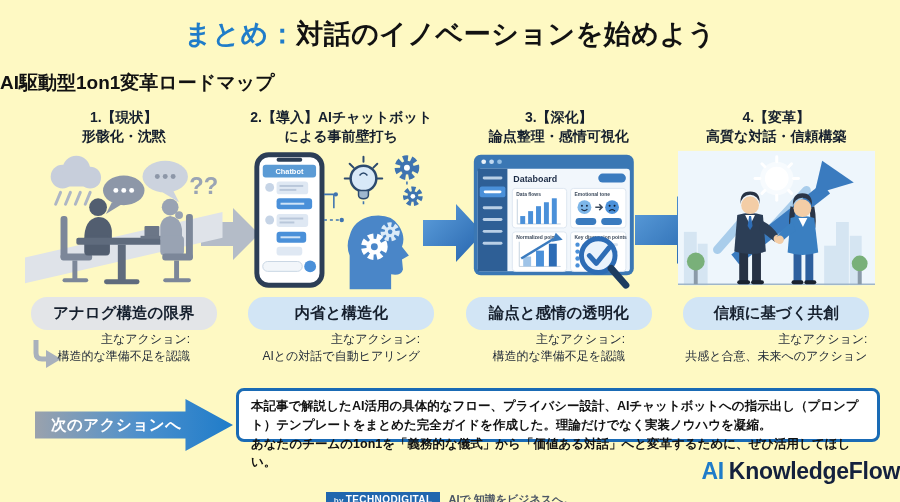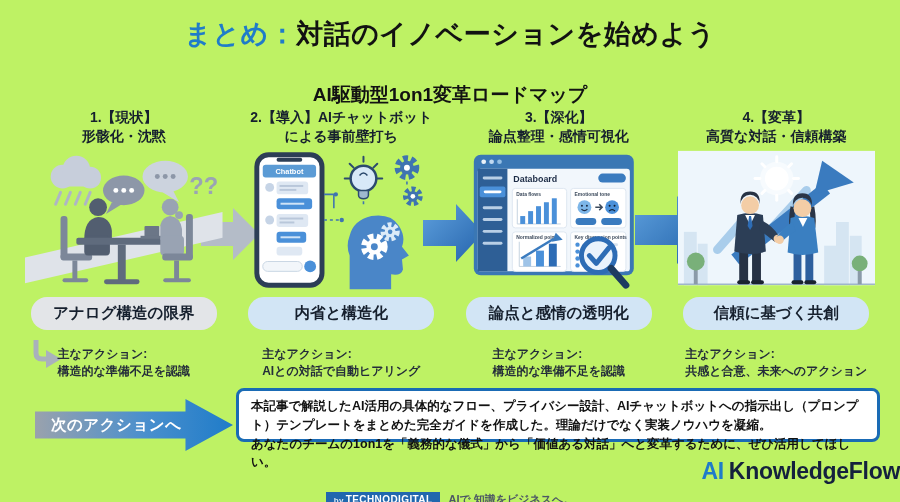--- a/index.html
+++ b/index.html
@@ -1,37 +1,37 @@
 <!DOCTYPE html>
 <html><head>
 <meta charset="utf-8">
 <style>
   * { margin:0; padding:0; box-sizing:border-box; }
   html,body { width:900px; height:502px; background:#fff; overflow:hidden;
     font-family:"Liberation Sans","DejaVu Sans",sans-serif; }
-  .canvas { position:relative; width:900px; height:502px; background:#bef264; }
+  .canvas { position:relative; width:900px; height:502px; background:#fef9c3; }
 
   
   .title { position:absolute; top:16px; left:0; width:100%; text-align:center;
     font-size:27px; font-weight:800; color:#121212; letter-spacing:.5px; }
   .title .hl { color:#1f7cc9; }
-  .subtitle { position:absolute; top:82px; left:0; width:100%; text-align:center;
+  .subtitle { position:absolute; top:70px; left:0; width:100%; 
     font-size:19px; font-weight:800; color:#121212; }
 
   
   .steps { position:absolute; top:108px; left:25px; width:850px; height:272px;
     display:grid; grid-template-columns:repeat(4,1fr); gap:20px; }
   .step { position:relative; z-index:1; display:flex; flex-direction:column; align-items:center; }
   .step-heading { height:42px; text-align:center; font-size:14px; font-weight:800;
     line-height:1.35; color:#16202e; }
   .step-illustration { width:100%; height:142px; margin-top:0; }
   .step-illustration svg { width:100%; height:100%; display:block; }
   .step-label { margin-top:5px; width:94%; text-align:center; font-size:15.5px; font-weight:800;
     padding:6px 4px; border-radius:16px; color:#16202e; }
-  .step-action { margin-top:16px; text-align:left; font-size:12px; font-weight:700;
+  .step-action { margin-top:1px; text-align:right; font-size:12px; font-weight:400;
     color:#242d3a; line-height:1.4; }
 
   .flow-arrow { position:absolute; z-index:0; }
   .flow-a { left:176px; top:100px; }
   .flow-b { left:398px; top:96px; }
   .flow-c { left:610px; top:88px; }
   .elbow { position:absolute; left:6px; top:230px; z-index:0; }
 
   
   .next-arrow { position:absolute; left:35px; top:399px; width:198px; height:52px;

